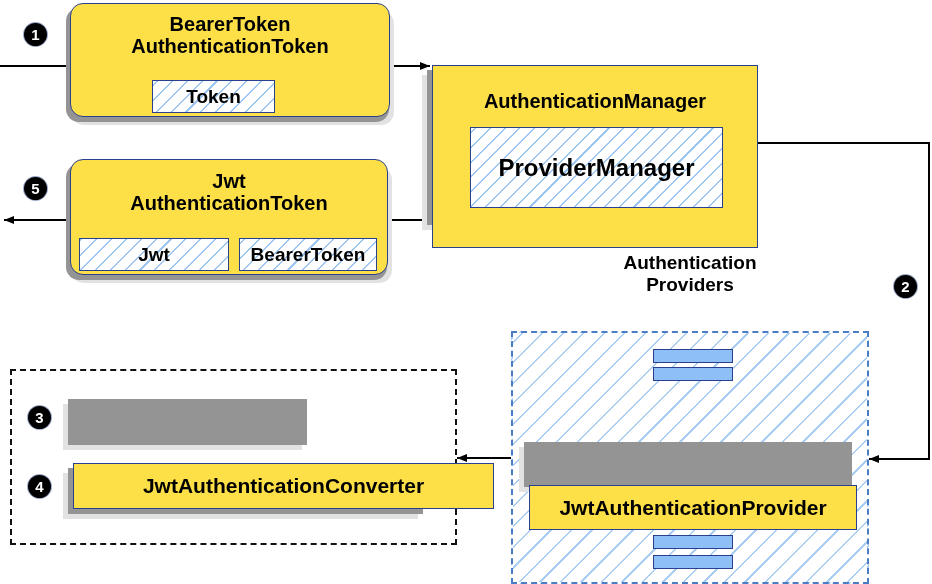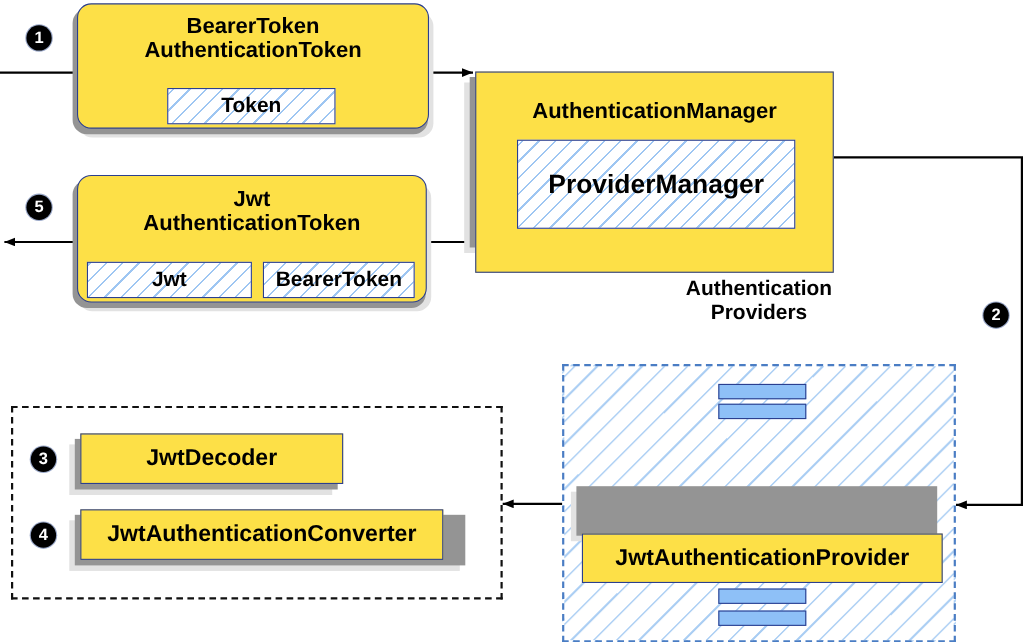--- a/index.html
+++ b/index.html
@@ -107,21 +107,21 @@
     <span>JwtAuthenticationProvider</span>
   </div>
 
   <div class="shadow-light round-shadow" style="left:71px;top:11px;width:323px;height:114px;"></div>
   <div class="shadow-dark round-shadow" style="left:66px;top:8px;width:323px;height:114px;"></div>
   <div class="node round" style="left:70px;top:3px;width:320px;height:114px;">
     <div class="title" style="top:9px;font-size:20px;">
       <div>BearerToken</div>
       <div>AuthenticationToken</div>
     </div>
-    <div class="hatch" style="left:81px;top:76px;width:153px;height:33px;font-size:19px;align-items:center;">
+    <div class="hatch" style="left:81px;top:76px;width:123px;height:33px;font-size:19px;align-items:center;">
       <span>Token</span>
     </div>
   </div>
 
   <div class="shadow-light round-shadow" style="left:71px;top:167px;width:321px;height:116px;"></div>
   <div class="shadow-dark round-shadow" style="left:66px;top:164px;width:321px;height:116px;"></div>
   <div class="node round" style="left:70px;top:159px;width:318px;height:116px;">
     <div class="title" style="top:10px;font-size:20px;">
       <div>Jwt</div>
       <div>AuthenticationToken</div>
@@ -142,27 +142,24 @@
     </div>
     <div class="hatch" style="left:37px;top:61px;width:253px;height:81px;font-size:24px;">
       <span>ProviderManager</span>
     </div>
   </div>
 
   <div class="dotted-area" style="left:10px;top:369px;width:447px;height:176px;"></div>
 
   <div class="shadow-light" style="left:63px;top:404px;width:239px;height:46px;"></div>
   <div class="shadow-dark" style="left:68px;top:399px;width:239px;height:46px;"></div>
-  <div class="node" style="left:73px;top:394px;width:239px;height:46px;font-size:21px;">
-    <span>JwtDecoder</span>
-  </div>
 
   <div class="shadow-light" style="left:63px;top:473px;width:355px;height:46px;"></div>
   <div class="shadow-dark" style="left:68px;top:468px;width:355px;height:46px;"></div>
-  <div class="node" style="left:73px;top:463px;width:330px;height:46px;font-size:21px;">
+  <div class="node" style="left:73px;top:463px;width:421px;height:46px;font-size:21px;">
     <span>JwtAuthenticationConverter</span>
   </div>
 
   <div class="badge" style="left:24px;top:23px;">
     <span>1</span>
   </div>
   <div class="badge" style="left:24px;top:177px;">
     <span>5</span>
   </div>
   <div class="badge" style="left:894px;top:275px;">

